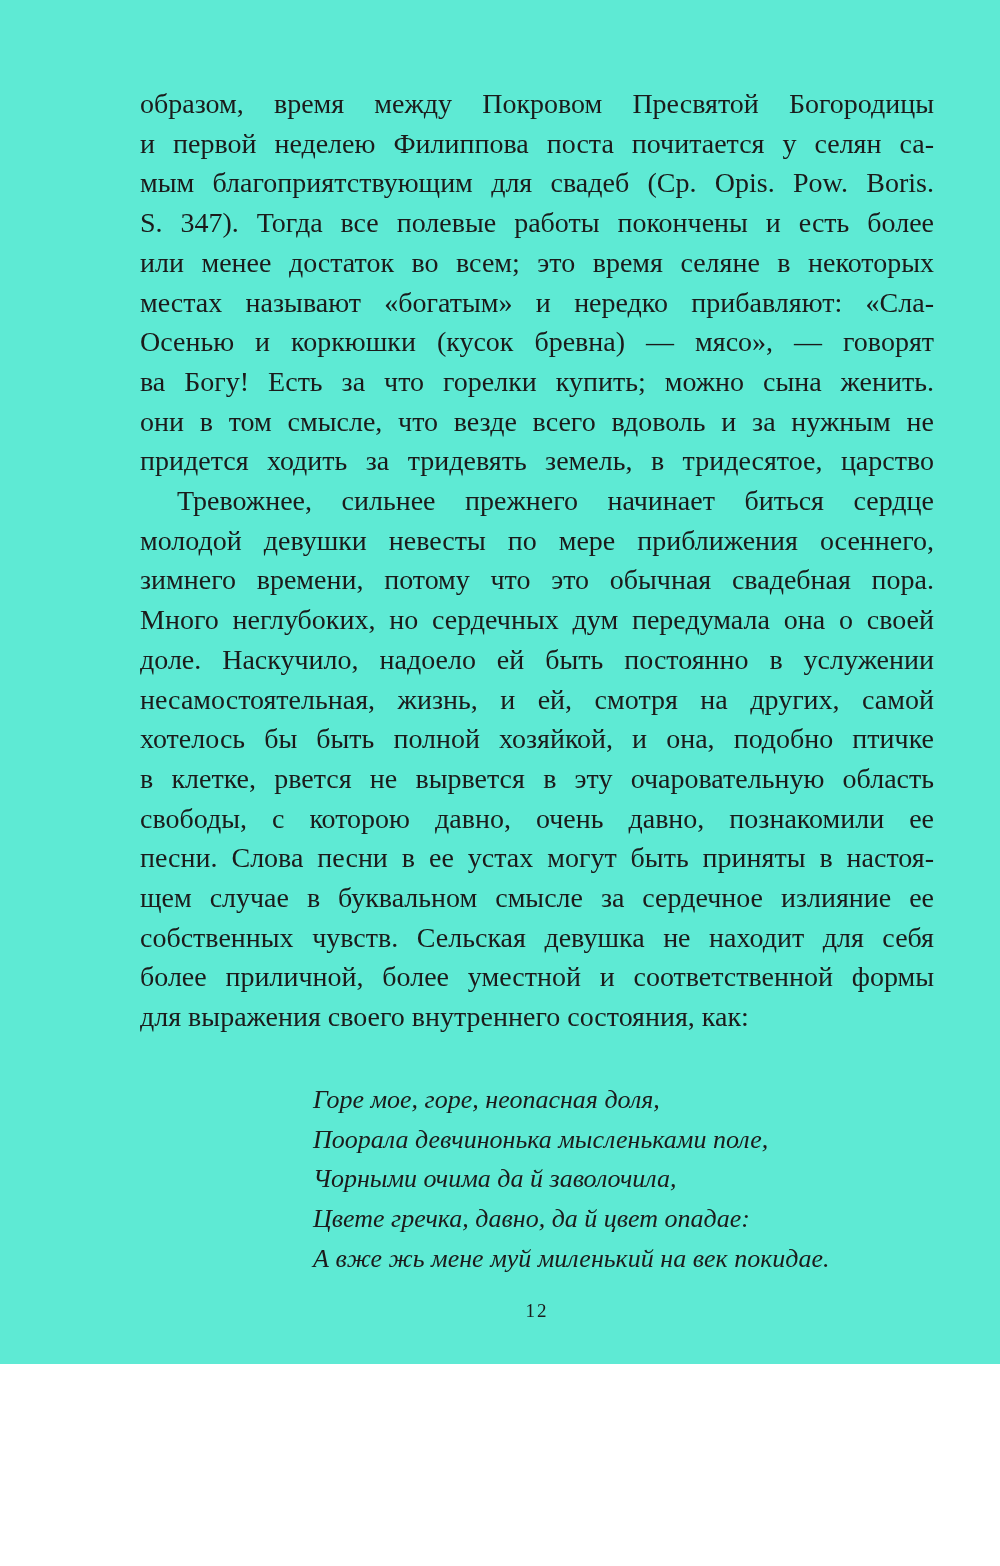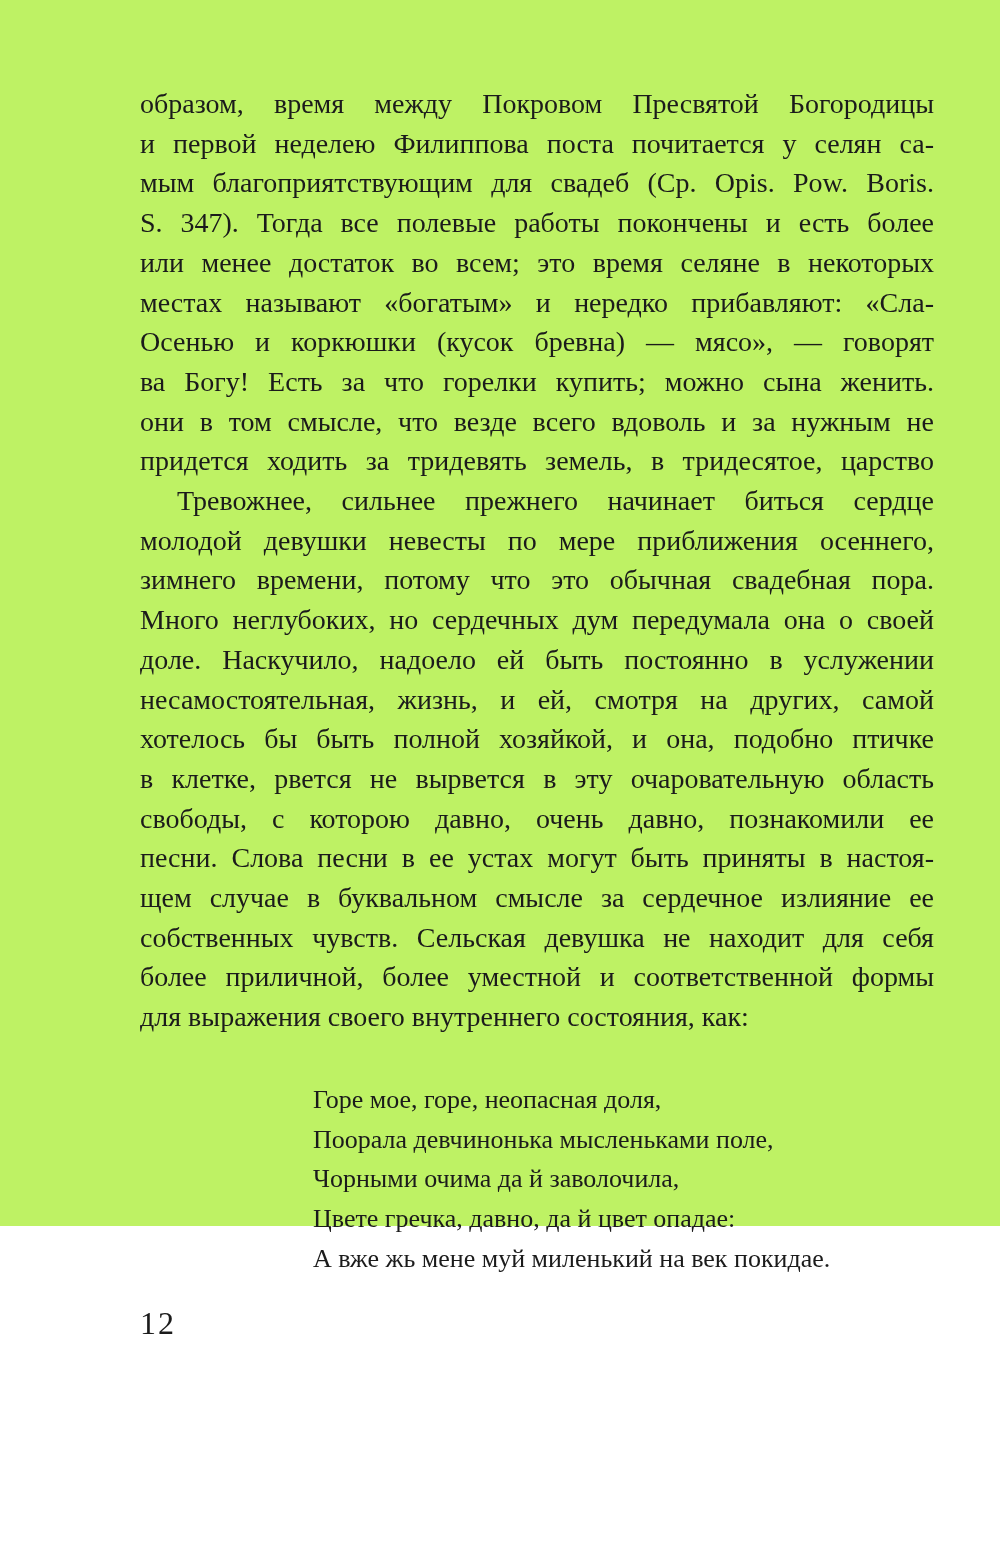--- a/index.html
+++ b/index.html
@@ -10,22 +10,22 @@
     width: 1000px;
     height: 1566px;
     background: #ffffff;
     color: #1b1b1b;
     font-family: "Liberation Serif", serif;
     overflow: hidden;
   }
   .page {
     position: relative;
     width: 1000px;
-    height: 1226px;
-    background: #bef264;
+    height: 1364px;
+    background: #5eead4;
   }
   .text-block {
     position: absolute;
     left: 140px;
     top: 84px;
     width: 794px;
     font-size: 28px;
     line-height: 39.7px;
   }
   .para {
@@ -45,24 +45,26 @@
   }
   .poem {
     margin-top: 43px;
     margin-left: 173px;
     font-size: 26px;
     line-height: 39.8px;
   }
   .poem .ln {
     text-align: center;
     text-align-last: left;
+    font-style: italic;
   }
   .pageno {
-    margin-top: 25px;
-    font-size: 32px;
+    margin-top: 12px;
+    text-align: center;
+    font-size: 19px;
     letter-spacing: 2px;
   }
 </style>
 </head>
 <body>
 
 <div class="page">
   <div class="text-block">
 
     <p class="para">

